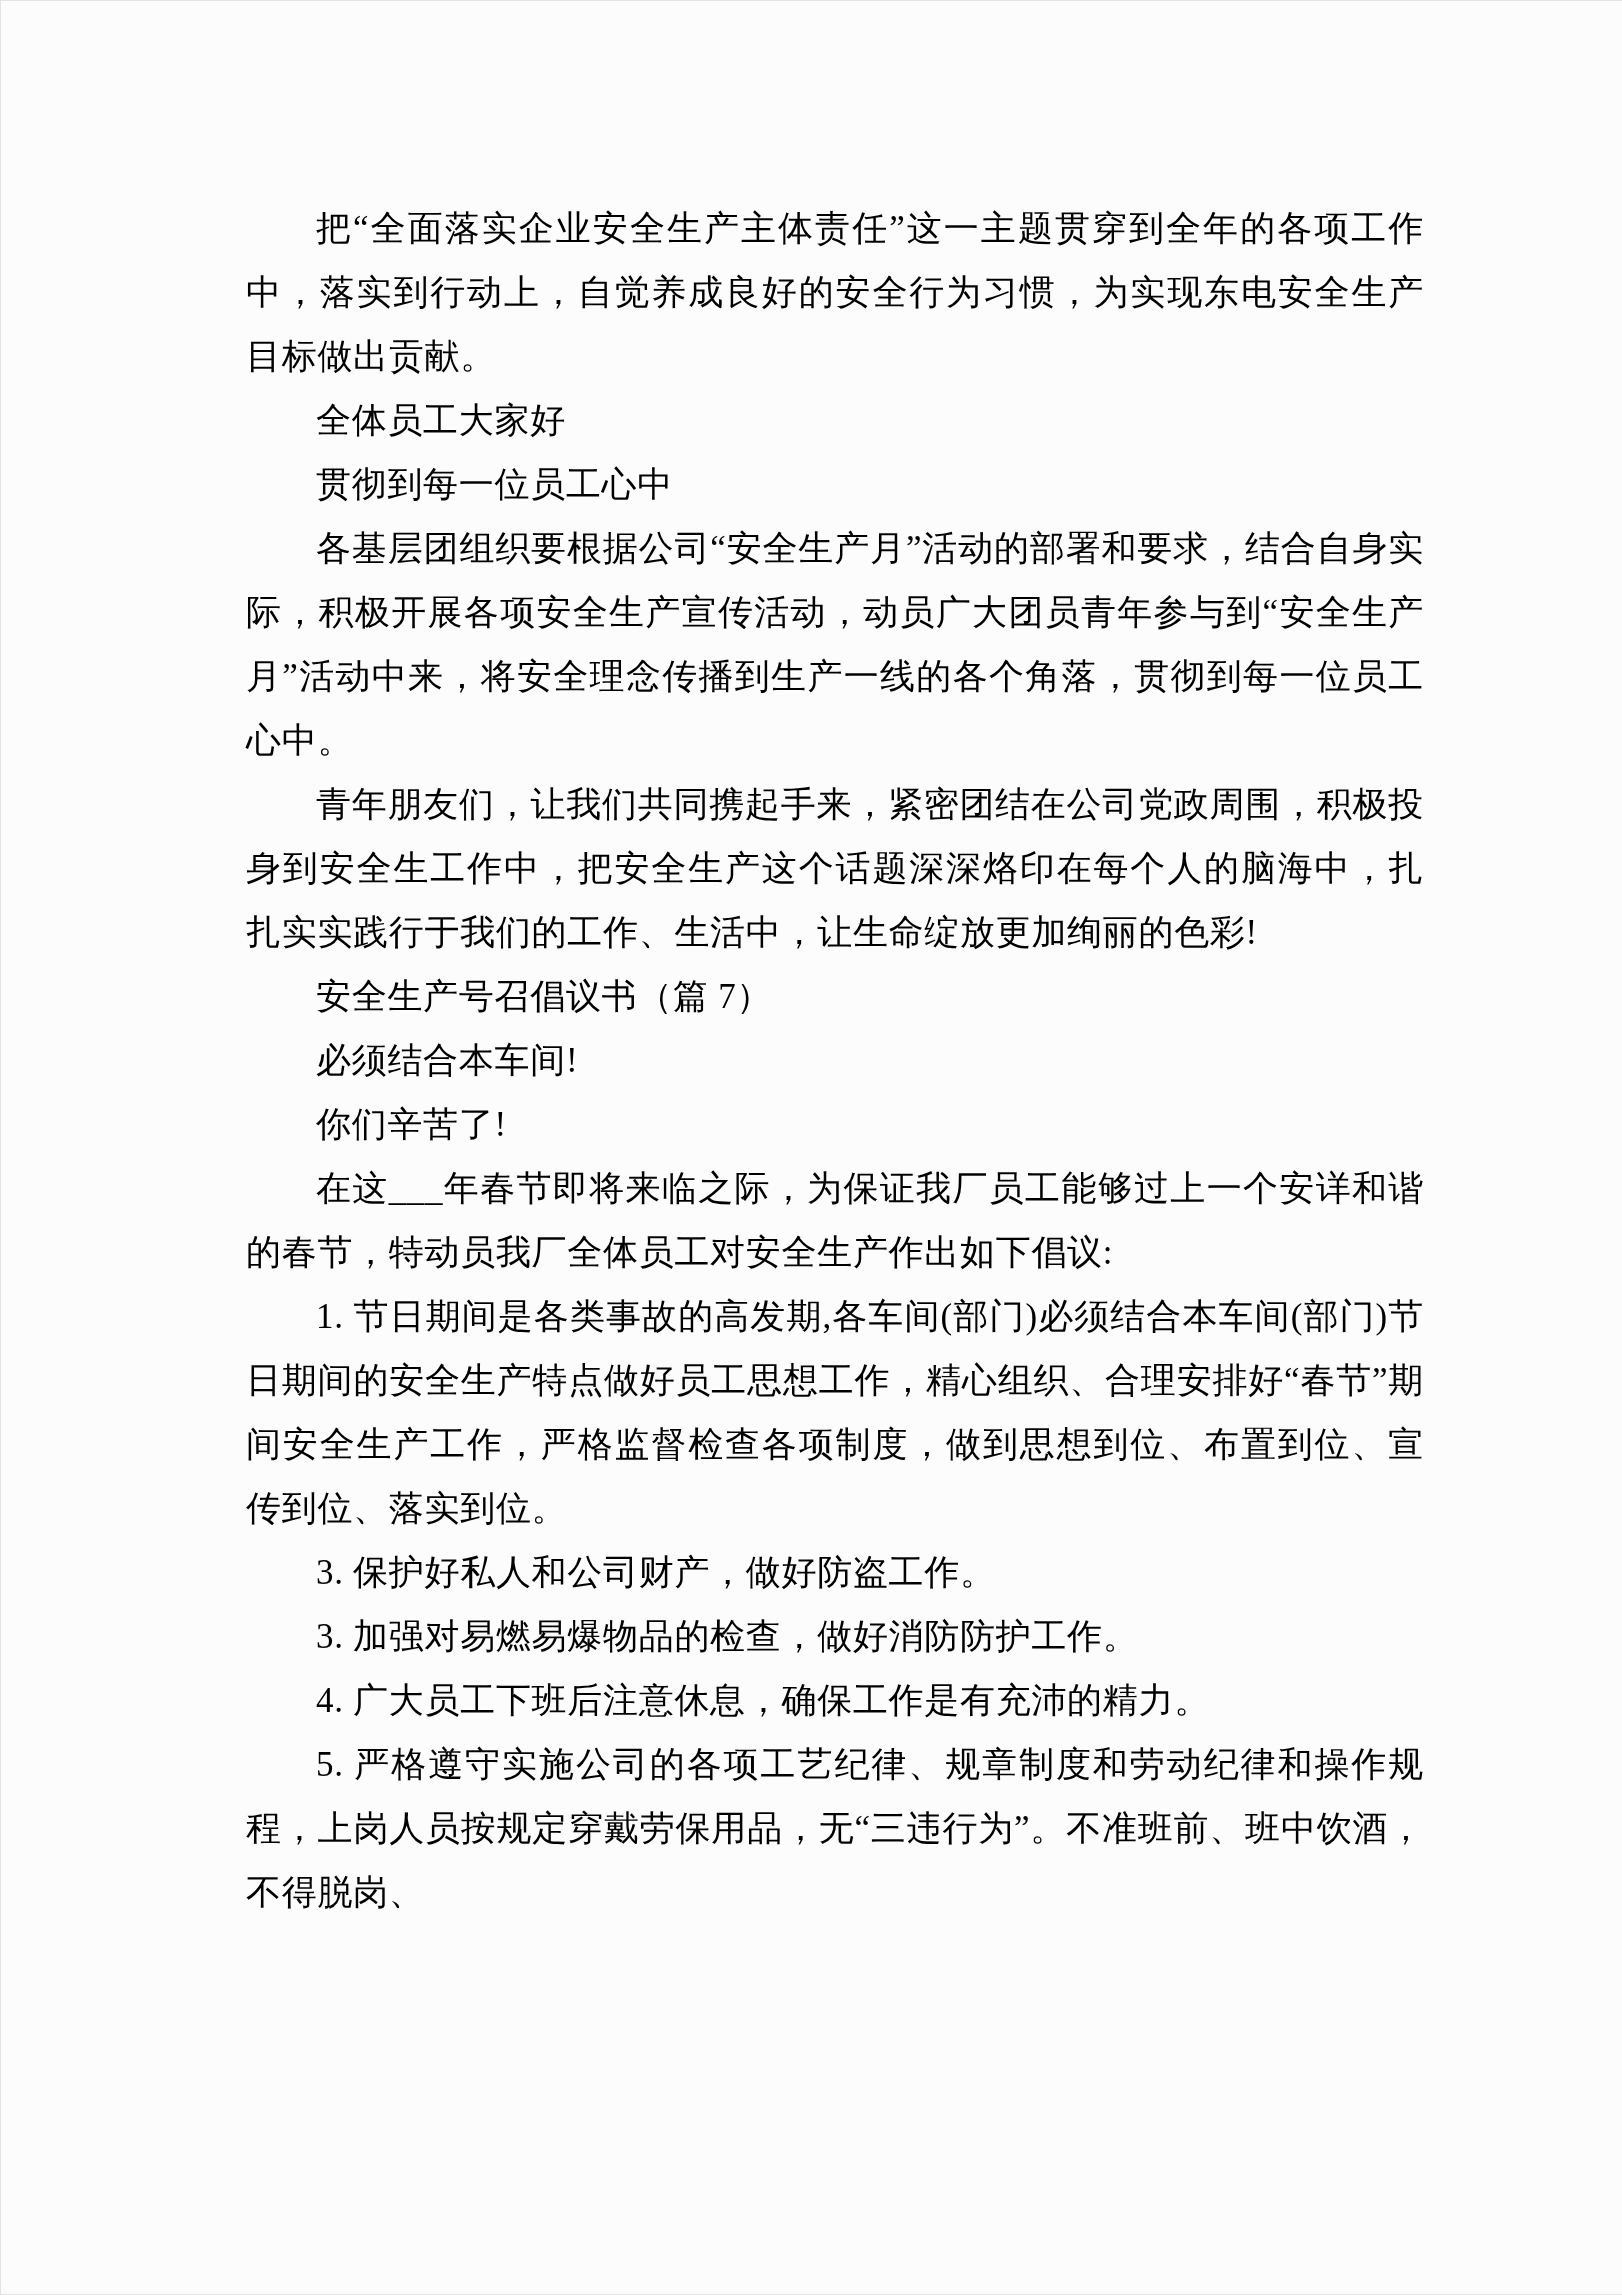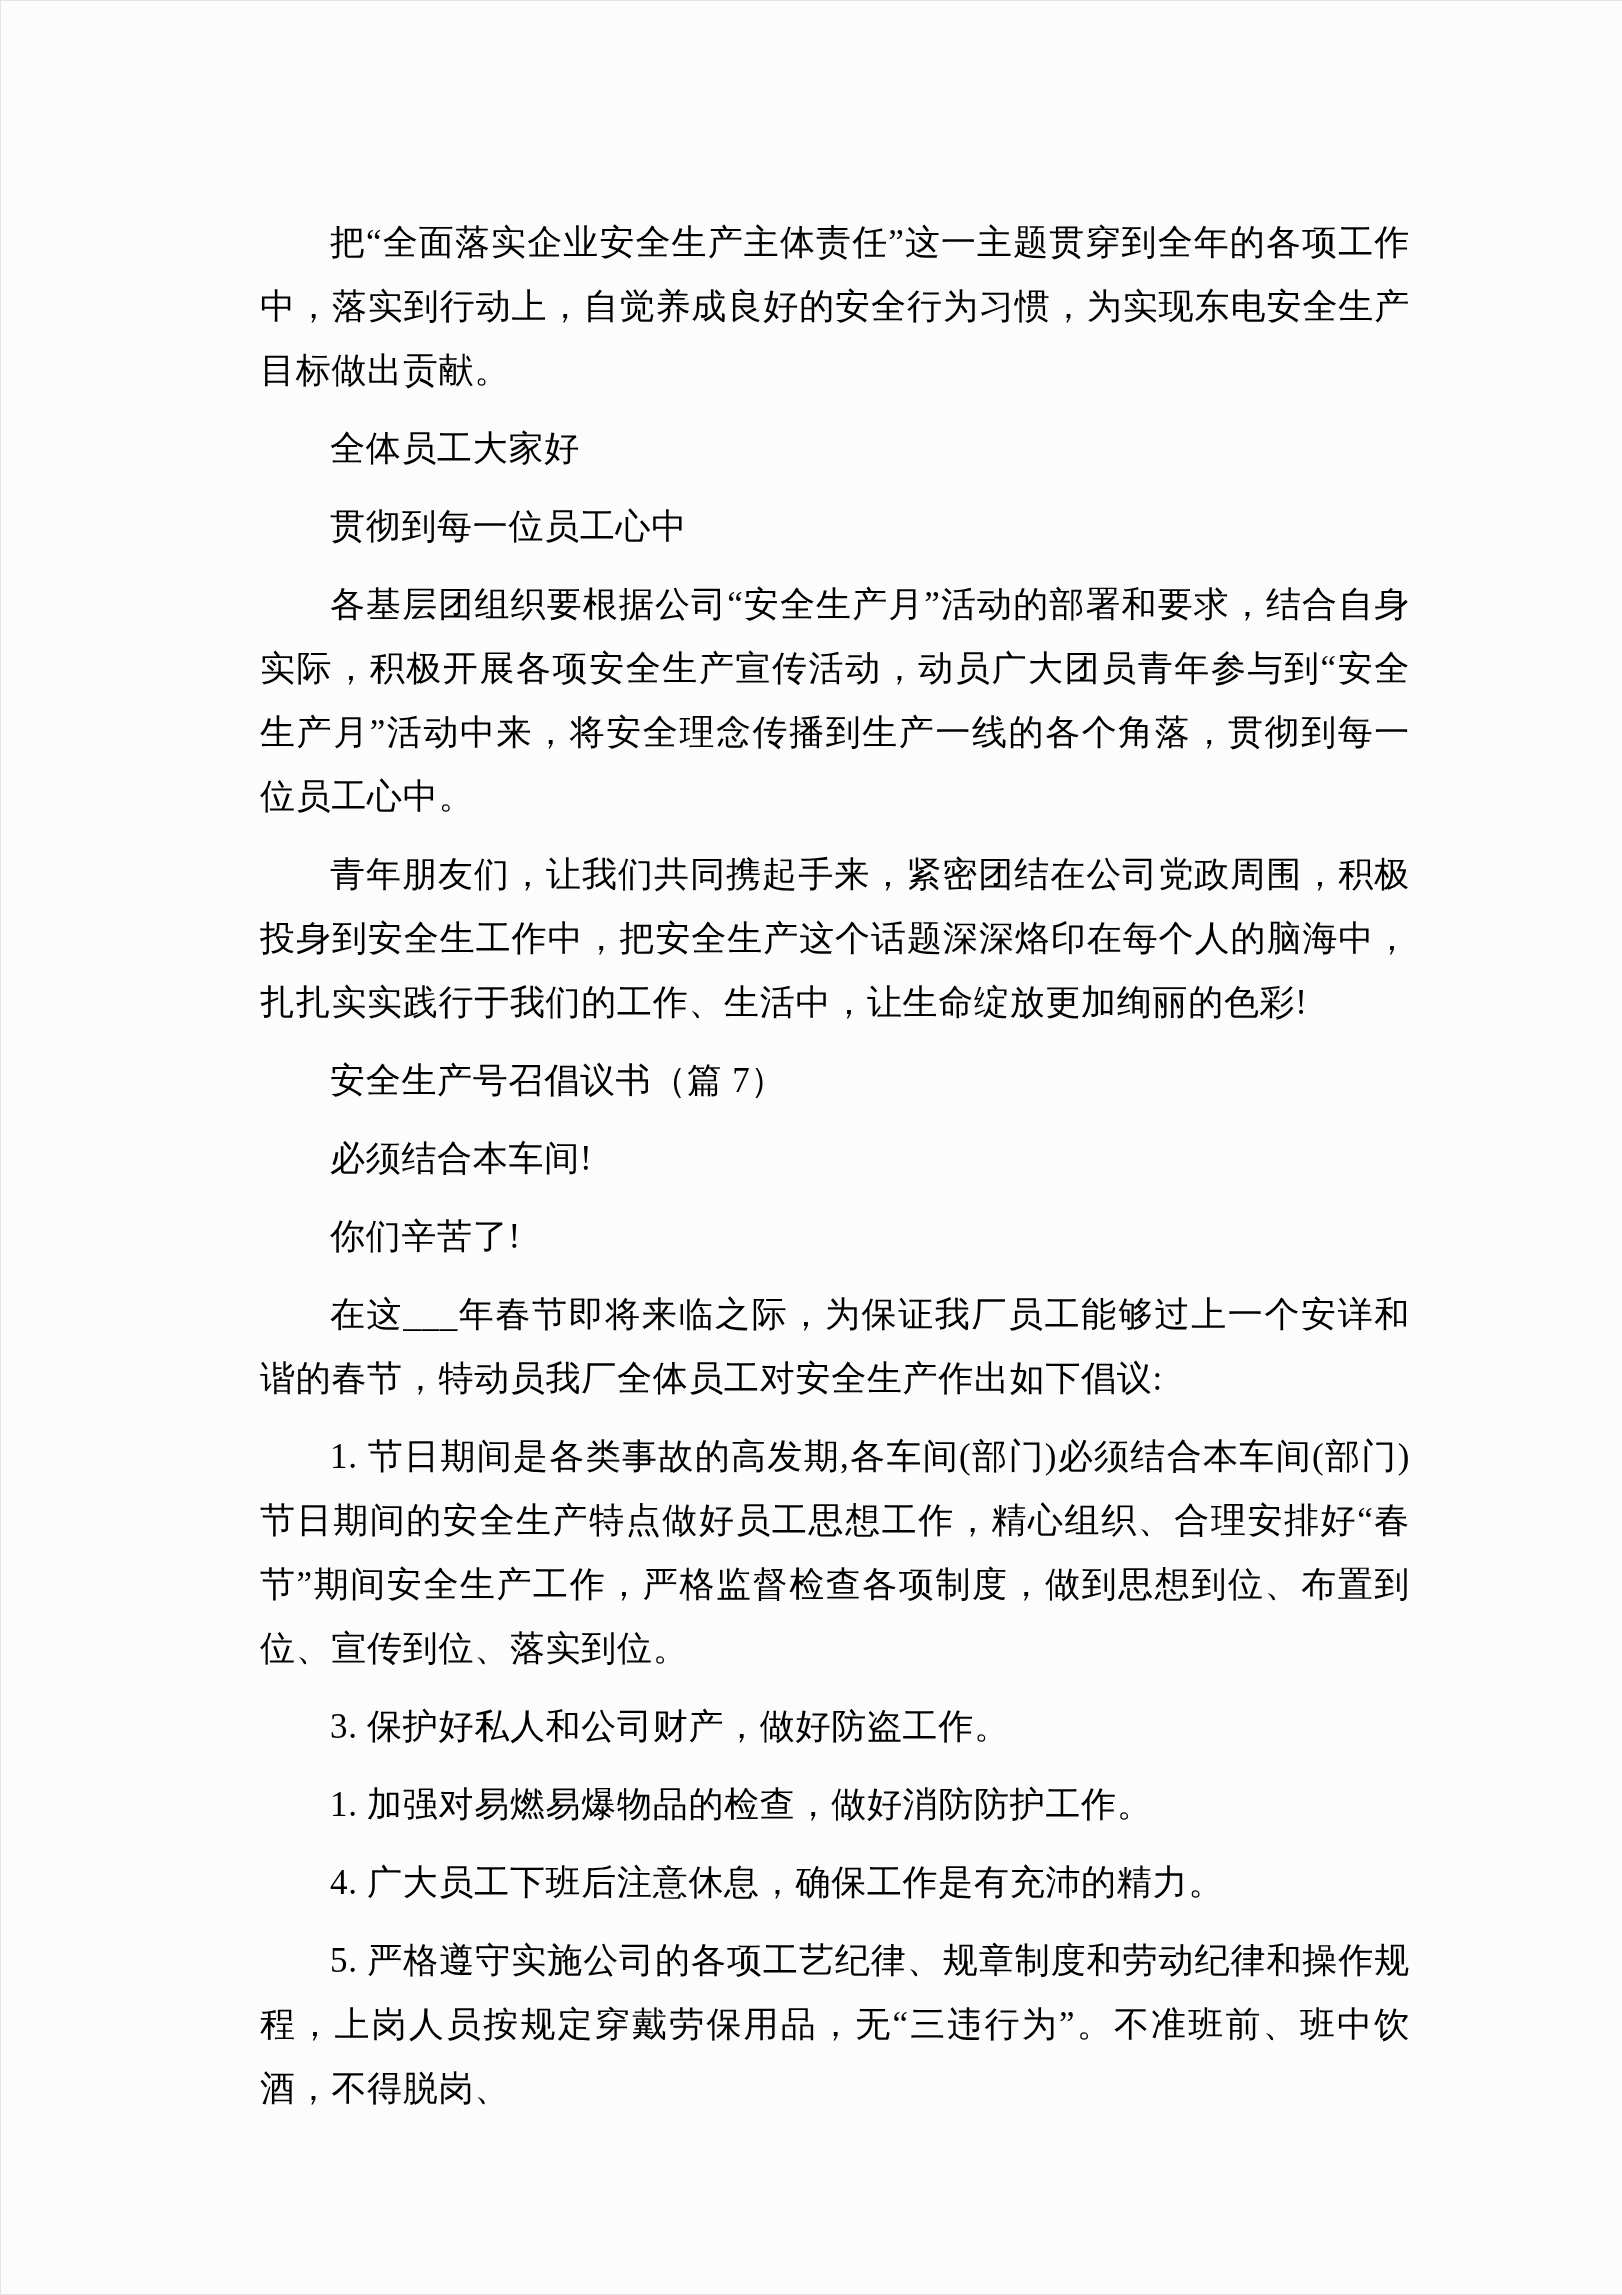--- a/index.html
+++ b/index.html
@@ -17,21 +17,21 @@
     width: 1623px;
     height: 2295px;
     background: #fcfcfc;
     border: 0.7px solid #e4e4e4;
     padding: 196px 200px 0 245px;
   }
   .doc-body {
     width: 1178px;
   }
   .para {
-    margin: 14px;
+    margin: 0;
     padding: 0;
     font-family: "Liberation Serif", "DejaVu Serif", serif;
     font-size: 35px;
     line-height: 64px;
     letter-spacing: 0.7px;
     color: #000000;
     text-align: justify;
     text-justify: inter-ideograph;
     text-indent: 2em;
     word-break: break-all;
@@ -46,18 +46,18 @@
     <p class="para">全体员工大家好</p>
     <p class="para">贯彻到每一位员工心中</p>
     <p class="para">各基层团组织要根据公司“安全生产月”活动的部署和要求，结合自身实际，积极开展各项安全生产宣传活动，动员广大团员青年参与到“安全生产月”活动中来，将安全理念传播到生产一线的各个角落，贯彻到每一位员工心中。</p>
     <p class="para">青年朋友们，让我们共同携起手来，紧密团结在公司党政周围，积极投身到安全生工作中，把安全生产这个话题深深烙印在每个人的脑海中，扎扎实实践行于我们的工作、生活中，让生命绽放更加绚丽的色彩!</p>
     <p class="para">安全生产号召倡议书（篇 7）</p>
     <p class="para">必须结合本车间!</p>
     <p class="para">你们辛苦了!</p>
     <p class="para">在这___年春节即将来临之际，为保证我厂员工能够过上一个安详和谐的春节，特动员我厂全体员工对安全生产作出如下倡议:</p>
     <p class="para">1. 节日期间是各类事故的高发期,各车间(部门)必须结合本车间(部门)节日期间的安全生产特点做好员工思想工作，精心组织、合理安排好“春节”期间安全生产工作，严格监督检查各项制度，做到思想到位、布置到位、宣传到位、落实到位。</p>
     <p class="para">3. 保护好私人和公司财产，做好防盗工作。</p>
-    <p class="para">1. 加强对易燃易爆物品的检查，做好消防防护工作。</p>
+    <p class="para">3. 加强对易燃易爆物品的检查，做好消防防护工作。</p>
     <p class="para">4. 广大员工下班后注意休息，确保工作是有充沛的精力。</p>
     <p class="para">5. 严格遵守实施公司的各项工艺纪律、规章制度和劳动纪律和操作规程，上岗人员按规定穿戴劳保用品，无“三违行为”。不准班前、班中饮酒，不得脱岗、</p>
   </div>
 </div>
 
 
 </body></html>

